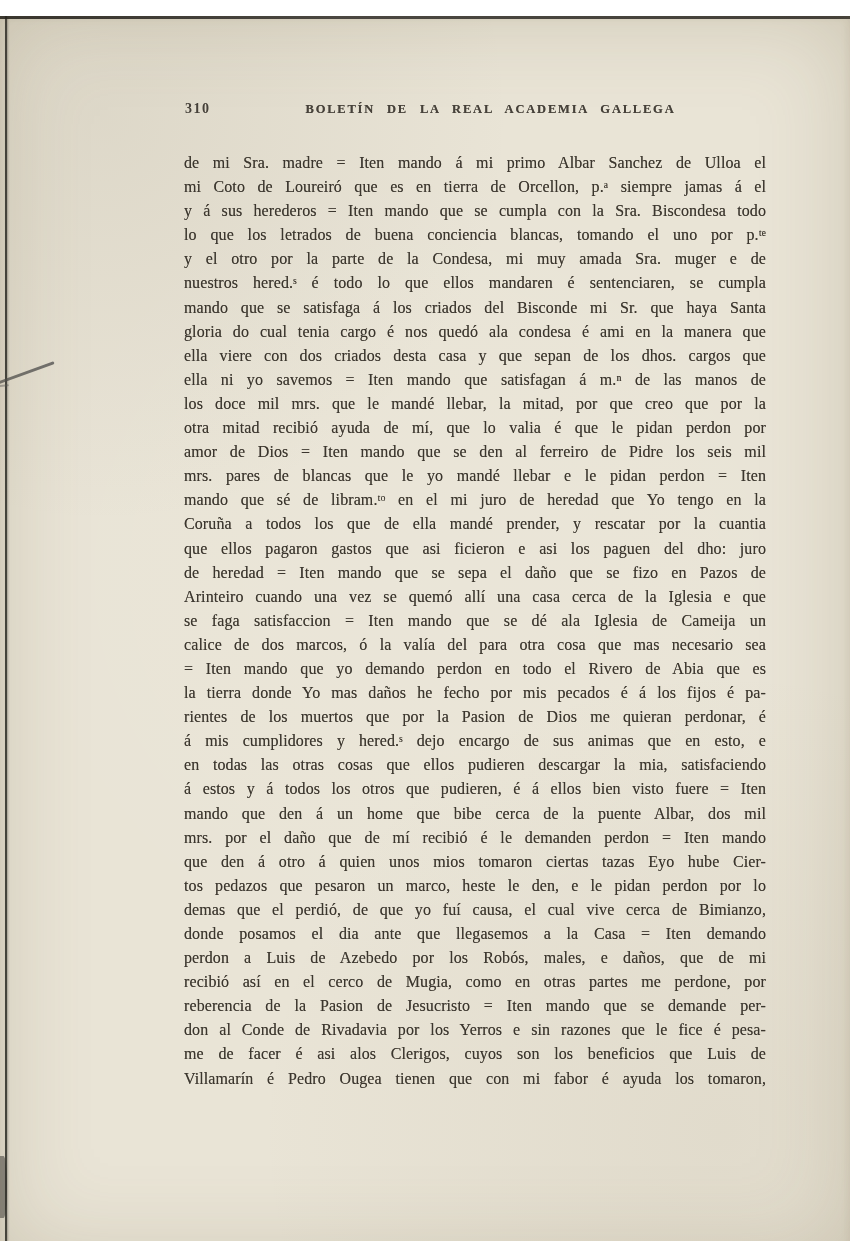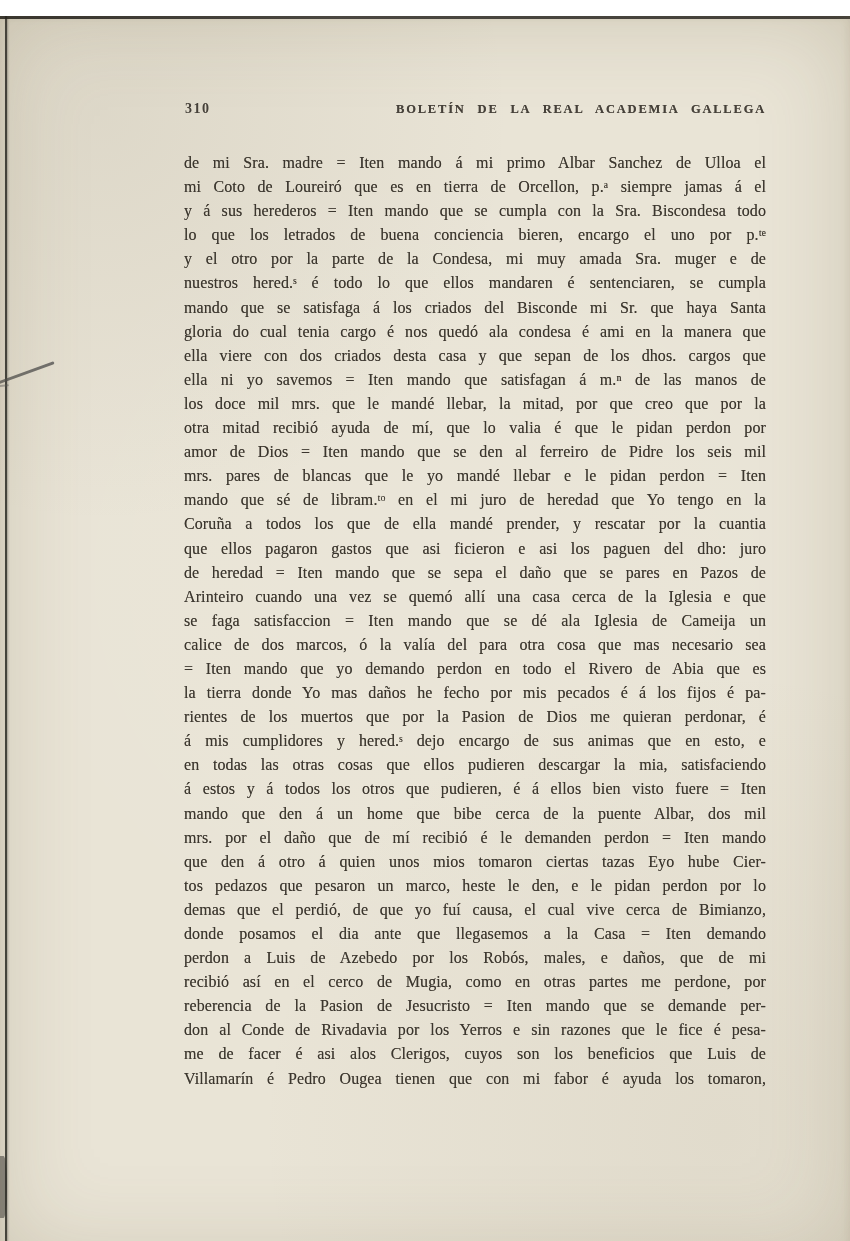--- a/index.html
+++ b/index.html
@@ -60,21 +60,21 @@
   .header {
     position: absolute; left: 185px; top: 85px; width: 581px; height: 20px;
     color: #46413a;
   }
   .page-number {
     position: absolute; left: 0; top: 0;
     font-size: 14px; letter-spacing: 1.5px; font-weight: 600;
   }
   .header-title {
     position: absolute; left: 30px; right: 0; top: 1px;
-    text-align: right;
+    text-align: center;
     font-size: 12.5px; font-weight: 700;
     letter-spacing: 1.8px; word-spacing: 7px;
     text-shadow: 0 0 .4px rgba(60,54,44,.6);
     white-space: nowrap;
   }
 
   
   .body-text {
     position: absolute; left: 184px; top: 135px; width: 582px;
     font-size: 16px; line-height: 24.1px;
@@ -103,35 +103,35 @@
 
   <div class="header">
     <span class="page-number">310</span>
     <span class="header-title">BOLETÍN DE LA REAL ACADEMIA GALLEGA</span>
   </div>
 
   <div class="body-text">
       <div class="text-line">de mi Sra. madre = Iten mando á mi primo Albar Sanchez de Ulloa el</div>
       <div class="text-line">mi Coto de Loureiró que es en tierra de Orcellon, p.ᵃ siempre jamas á el</div>
       <div class="text-line">y á sus herederos = Iten mando que se cumpla con la Sra. Biscondesa todo</div>
-      <div class="text-line">lo que los letrados de buena conciencia bieren, encargo el uno por p.ᵗᵉ</div>
+      <div class="text-line">lo que los letrados de buena conciencia blancas, tomando el uno por p.ᵗᵉ</div>
       <div class="text-line">y el otro por la parte de la Condesa, mi muy amada Sra. muger e de</div>
       <div class="text-line">nuestros hered.ˢ é todo lo que ellos mandaren é sentenciaren, se cumpla</div>
       <div class="text-line">mando que se satisfaga á los criados del Bisconde mi Sr. que haya Santa</div>
       <div class="text-line">gloria do cual tenia cargo é nos quedó ala condesa é ami en la manera que</div>
       <div class="text-line">ella viere con dos criados desta casa y que sepan de los dhos. cargos que</div>
       <div class="text-line">ella ni yo savemos = Iten mando que satisfagan á m.ⁿ de las manos de</div>
       <div class="text-line">los doce mil mrs. que le mandé llebar, la mitad, por que creo que por la</div>
       <div class="text-line">otra mitad recibió ayuda de mí, que lo valia é que le pidan perdon por</div>
       <div class="text-line">amor de Dios = Iten mando que se den al ferreiro de Pidre los seis mil</div>
       <div class="text-line">mrs. pares de blancas que le yo mandé llebar e le pidan perdon = Iten</div>
       <div class="text-line">mando que sé de libram.ᵗᵒ en el mi juro de heredad que Yo tengo en la</div>
       <div class="text-line">Coruña a todos los que de ella mandé prender, y rescatar por la cuantia</div>
       <div class="text-line">que ellos pagaron gastos que asi ficieron e asi los paguen del dho: juro</div>
-      <div class="text-line">de heredad = Iten mando que se sepa el daño que se pares en Pazos de</div>
+      <div class="text-line">de heredad = Iten mando que se sepa el daño que se fizo en Pazos de</div>
       <div class="text-line">Arinteiro cuando una vez se quemó allí una casa cerca de la Iglesia e que</div>
       <div class="text-line">se faga satisfaccion = Iten mando que se dé ala Iglesia de Cameija un</div>
       <div class="text-line">calice de dos marcos, ó la valía del para otra cosa que mas necesario sea</div>
       <div class="text-line">= Iten mando que yo demando perdon en todo el Rivero de Abia que es</div>
       <div class="text-line">la tierra donde Yo mas daños he fecho por mis pecados é á los fijos é pa-</div>
       <div class="text-line">rientes de los muertos que por la Pasion de Dios me quieran perdonar, é</div>
       <div class="text-line">á mis cumplidores y hered.ˢ dejo encargo de sus animas que en esto, e</div>
       <div class="text-line">en todas las otras cosas que ellos pudieren descargar la mia, satisfaciendo</div>
       <div class="text-line">á estos y á todos los otros que pudieren, é á ellos bien visto fuere = Iten</div>
       <div class="text-line">mando que den á un home que bibe cerca de la puente Albar, dos mil</div>

